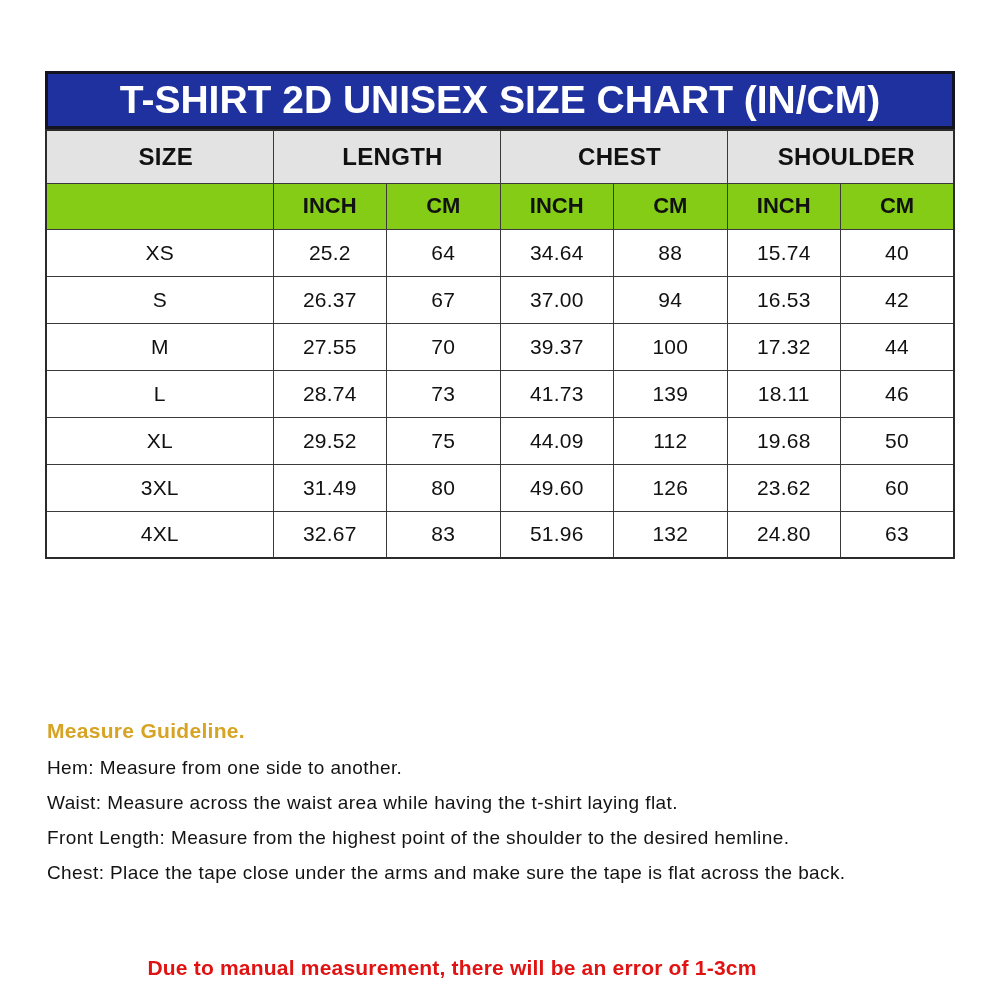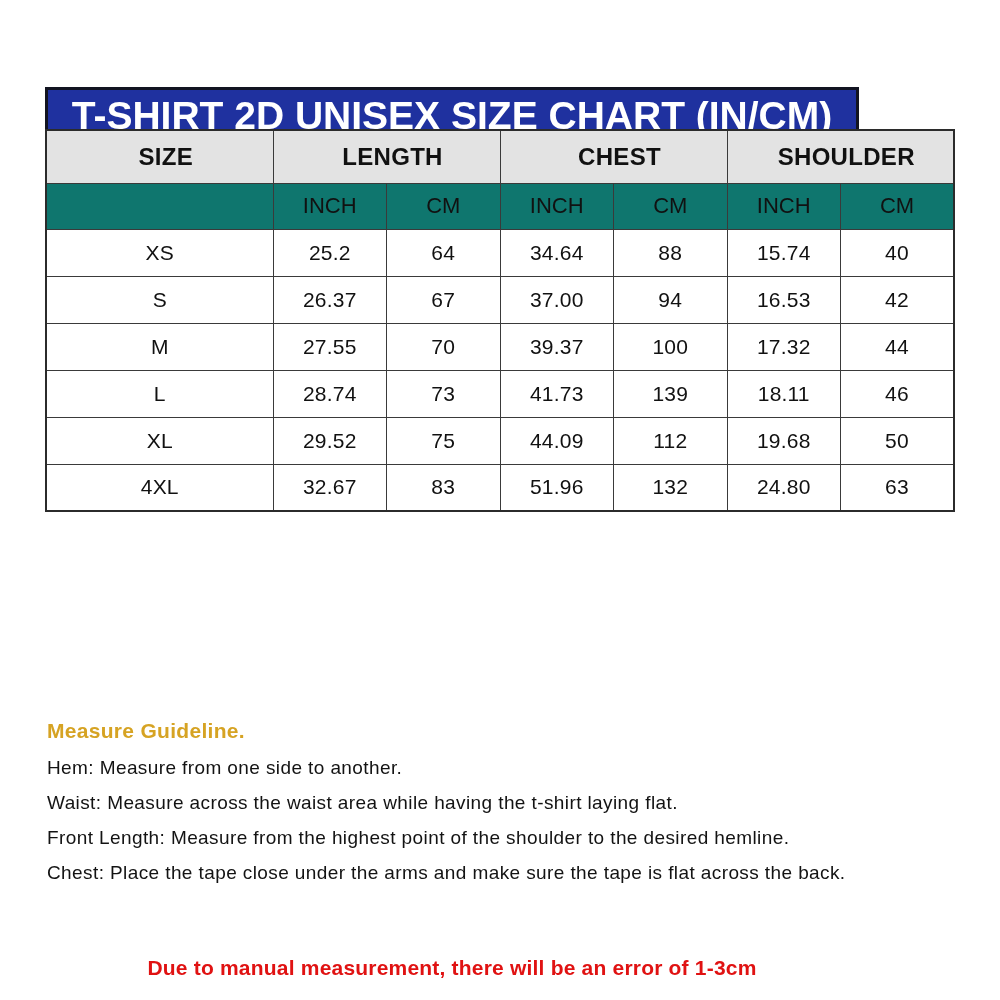--- a/index.html
+++ b/index.html
@@ -14,46 +14,46 @@
   *{box-sizing:border-box;}
   html,body{margin:0;padding:0;}
   body{
     width:1000px;height:1000px;
     background:#ffffff;
     font-family:"Liberation Sans", sans-serif;
     position:relative;
     overflow:hidden;
   }
   .title-bar{
-    position:absolute;left:45px;top:71px;width:814px;height:58px;
+    position:absolute;left:45px;top:71px;width:910px;height:58px;
     background:var(--blue);
     border:3px solid #121421;
-    display:flex;align-items:center;justify-content:center;margin-top:16px;
+    display:flex;align-items:center;justify-content:center;
   }
   .title-text{
     color:#ffffff;font-size:39px;font-weight:bold;
     white-space:nowrap;letter-spacing:0px;
   }
   table.size-table{
     position:absolute;left:45px;top:129px;width:910px;
     border-collapse:collapse;table-layout:fixed;
     text-align:center;color:var(--ink);
     border:2.5px solid var(--border-dark);
   }
   .size-table th,.size-table td{
     border:1.6px solid var(--border-cell);
     padding:0;vertical-align:middle;
   }
   .group-row th{
     height:53px;background:var(--header-gray);
     font-size:24px;font-weight:bold;letter-spacing:0.3px;padding-left:12px;
   }
   .unit-row th{
-    height:46px;background:#0f766e;
-    font-size:22px;font-weight:normal;text-align:center;
+    height:46px;background:#84cc16;
+    font-size:22px;font-weight:bold;text-align:center;
   }
   .data-row td{
     height:47px;font-size:21px;font-weight:normal;
     letter-spacing:0.2px;
   }
   .guideline{
     position:absolute;left:47px;top:719px;width:910px;
   }
   .guideline-heading{
     color:var(--gold);font-size:21px;font-weight:bold;
@@ -143,20 +143,29 @@
     <tr class="data-row">
       <td>XL</td>
       <td>29.52</td>
       <td>75</td>
       <td>44.09</td>
       <td>112</td>
       <td>19.68</td>
       <td>50</td>
     </tr>
     <tr class="data-row">
+      <td>3XL</td>
+      <td>31.49</td>
+      <td>80</td>
+      <td>49.60</td>
+      <td>126</td>
+      <td>23.62</td>
+      <td>60</td>
+    </tr>
+    <tr class="data-row">
       <td>4XL</td>
       <td>32.67</td>
       <td>83</td>
       <td>51.96</td>
       <td>132</td>
       <td>24.80</td>
       <td>63</td>
     </tr>
   </tbody>
 </table>

